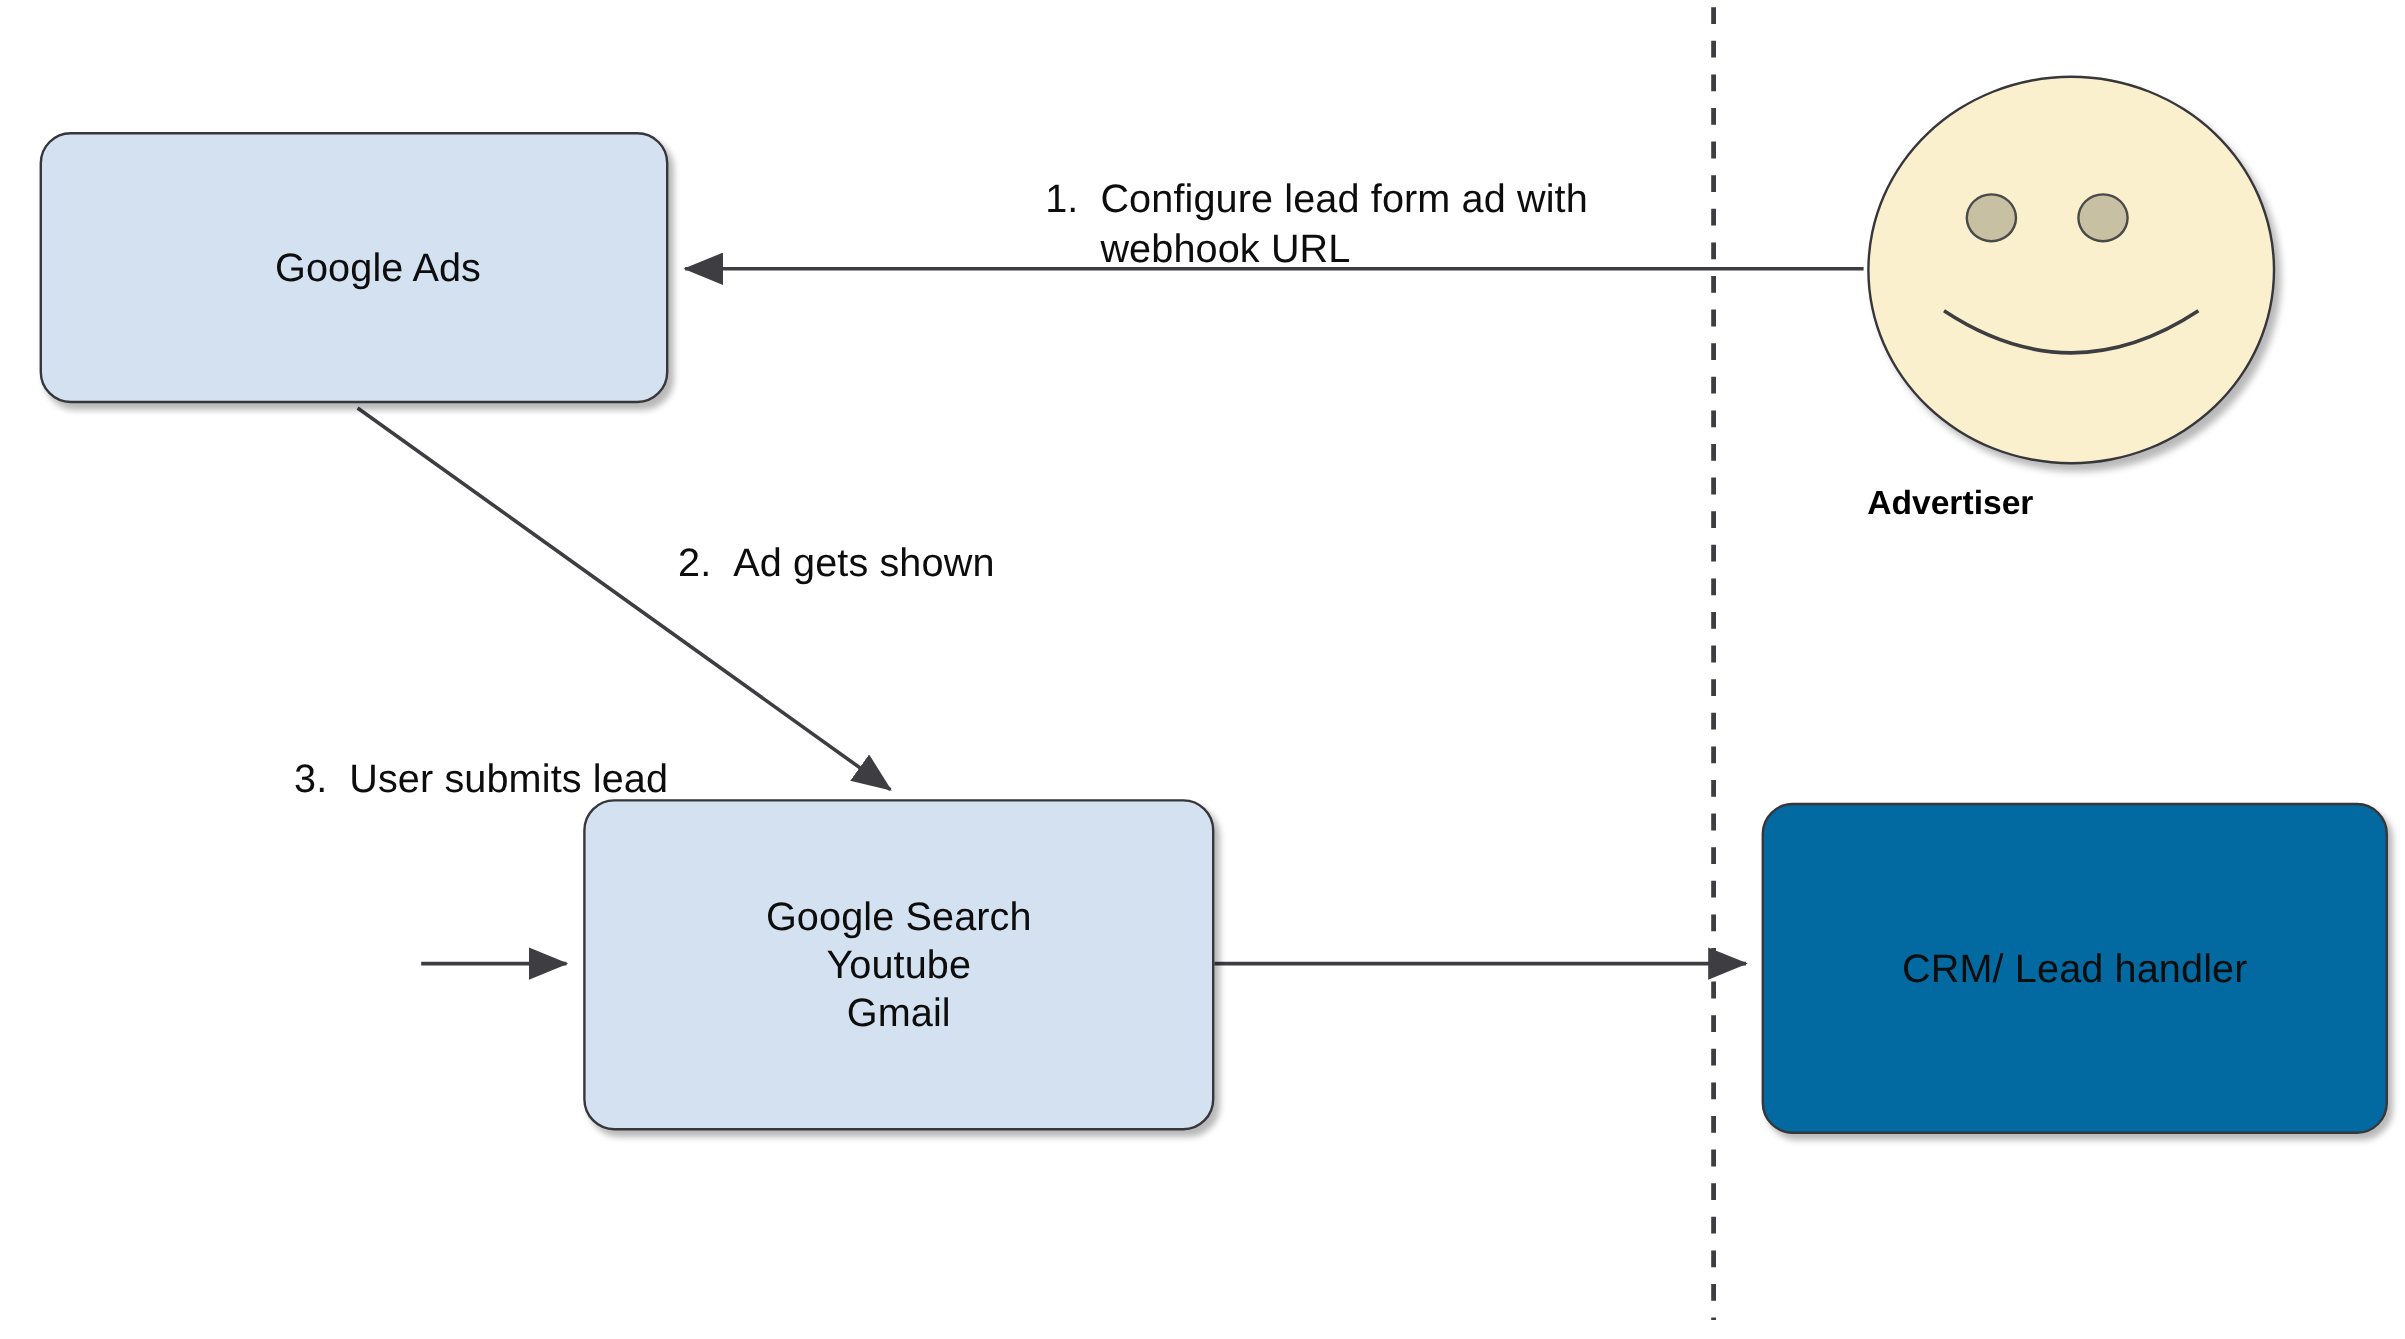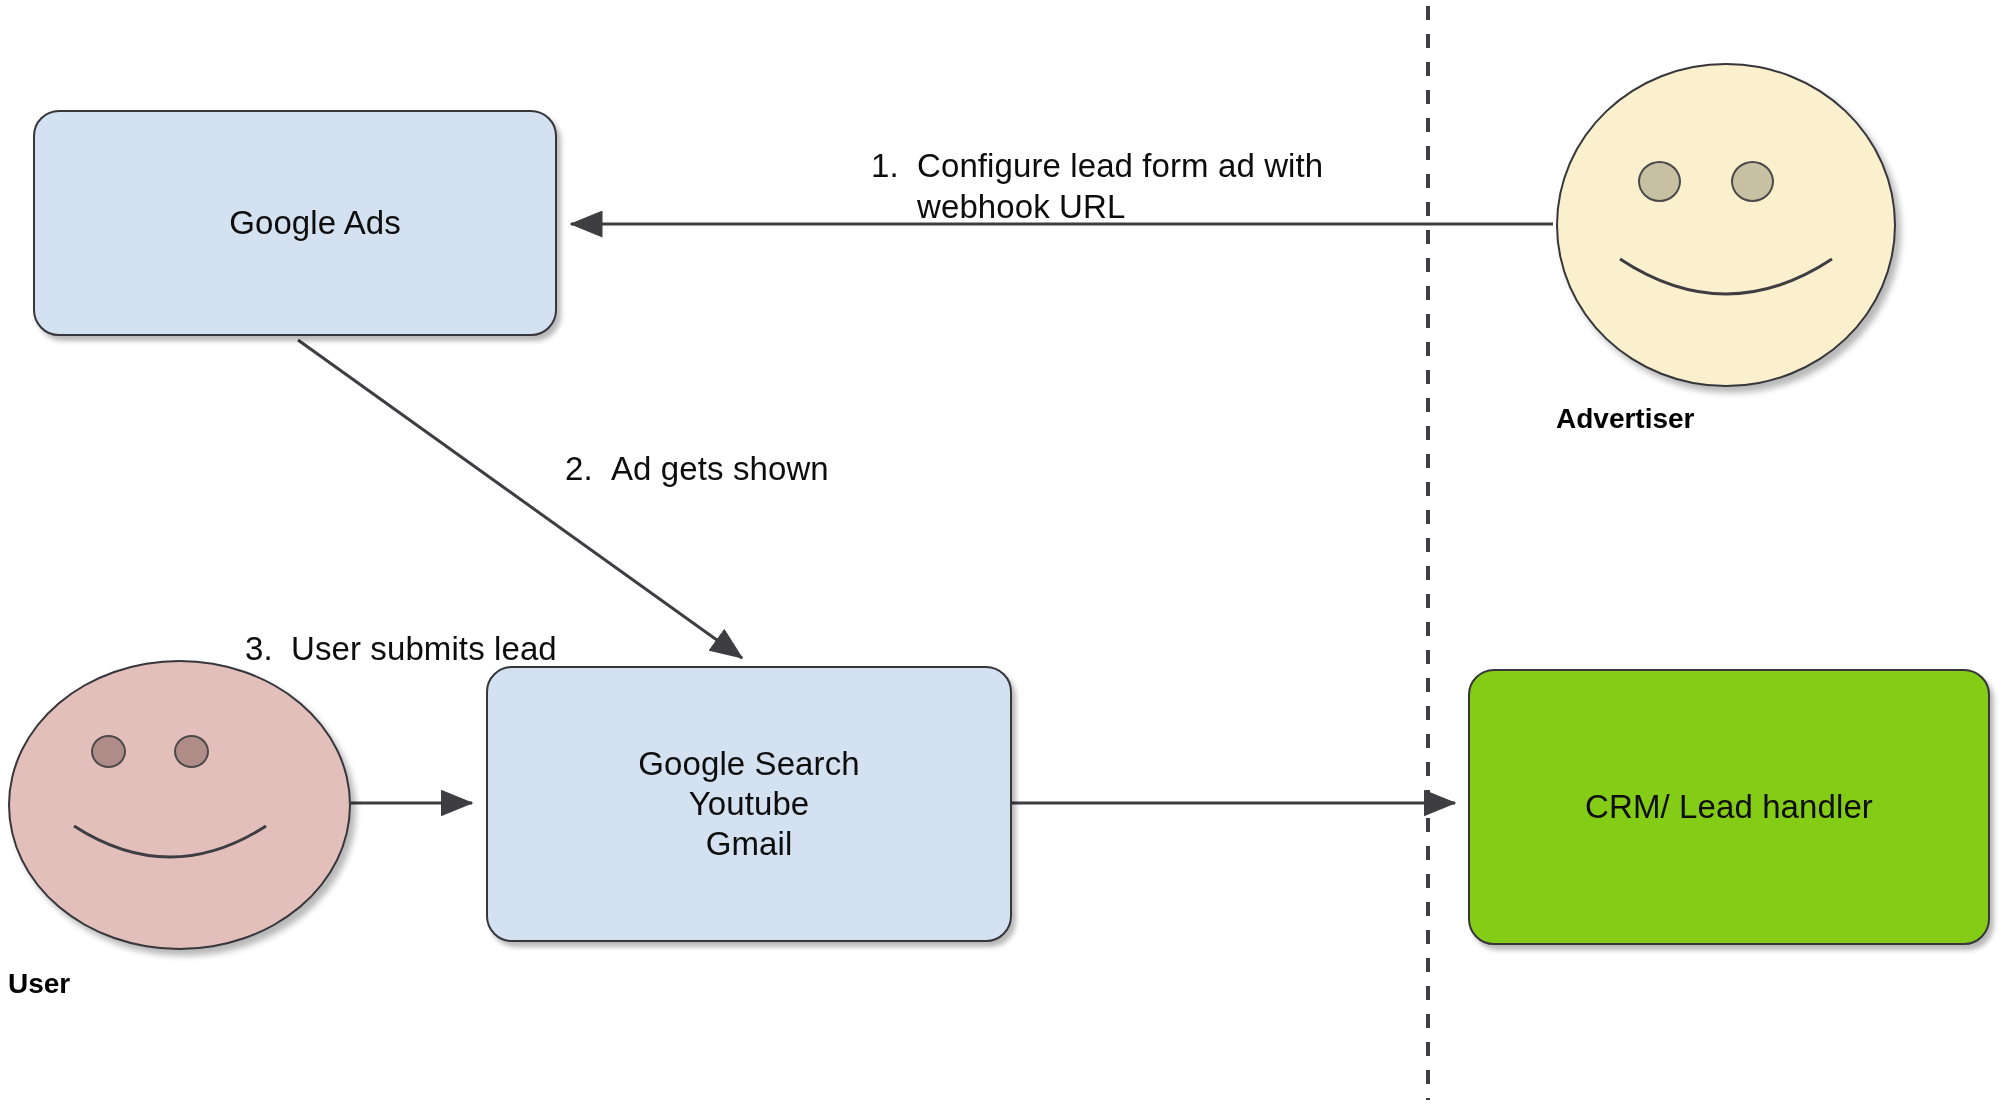--- a/index.html
+++ b/index.html
@@ -42,21 +42,21 @@
     box-shadow: 4px 5px 5px rgba(0,0,0,0.28);
   }
   .box .node-label {
     font-size: 33px;
     line-height: 1.22;
     color: #0d0d0d;
     letter-spacing: 0.1px;
     white-space: pre-line;
   }
   .box.blue  { background: #d4e1f0; }
-  .box.cream { background: #84cc16; align-items: center; }
+  .box.cream { background: #0369a1; align-items: center; }
 
   
   .actor { position: absolute; }
   .actor .face {
     position: absolute;
     left: 0; top: 0;
     width: 100%; height: 100%;
     border-radius: 50%;
     border: 2px solid #36363b;
     box-sizing: border-box;
@@ -144,29 +144,20 @@
   <div class="actor advertiser" style="left:1556px; top:63px; width:340px; height:324px;">
     <div class="face"></div>
     <div class="eye" style="left:82px; top:98px; width:43px; height:41px;"></div>
     <div class="eye" style="left:175px; top:98px; width:43px; height:41px;"></div>
     <svg class="mouth" style="left:60px; top:192px; width:220px; height:60px;" viewBox="0 0 220 60">
       <path d="M4,4 Q110,74 216,4" fill="none" stroke="#3d3d42" stroke-width="3"></path>
     </svg>
     <div class="actor-name" style="top:340px;">Advertiser</div>
   </div>
 
-  <div class="actor user" style="left:8px; top:660px; width:343px; height:290px;">
-    <div class="face"></div>
-    <div class="eye" style="left:83px; top:75px; width:35px; height:33px;"></div>
-    <div class="eye" style="left:166px; top:75px; width:35px; height:33px;"></div>
-    <svg class="mouth" style="left:62px; top:162px; width:200px; height:56px;" viewBox="0 0 200 56">
-      <path d="M4,4 Q100,66 196,4" fill="none" stroke="#3d3d42" stroke-width="3"></path>
-    </svg>
-    <div class="actor-name" style="top:308px;">User</div>
-  </div>
 
   <div class="caption" style="left:871px; top:106px; width:520px;">
     <span class="num">1.</span><span class="txt">Configure lead form ad with
 webhook URL</span>
   </div>
 
   <div class="caption" style="left:565px; top:409px; width:340px;">
     <span class="num">2.</span><span class="txt">Ad gets shown</span>
   </div>
 

